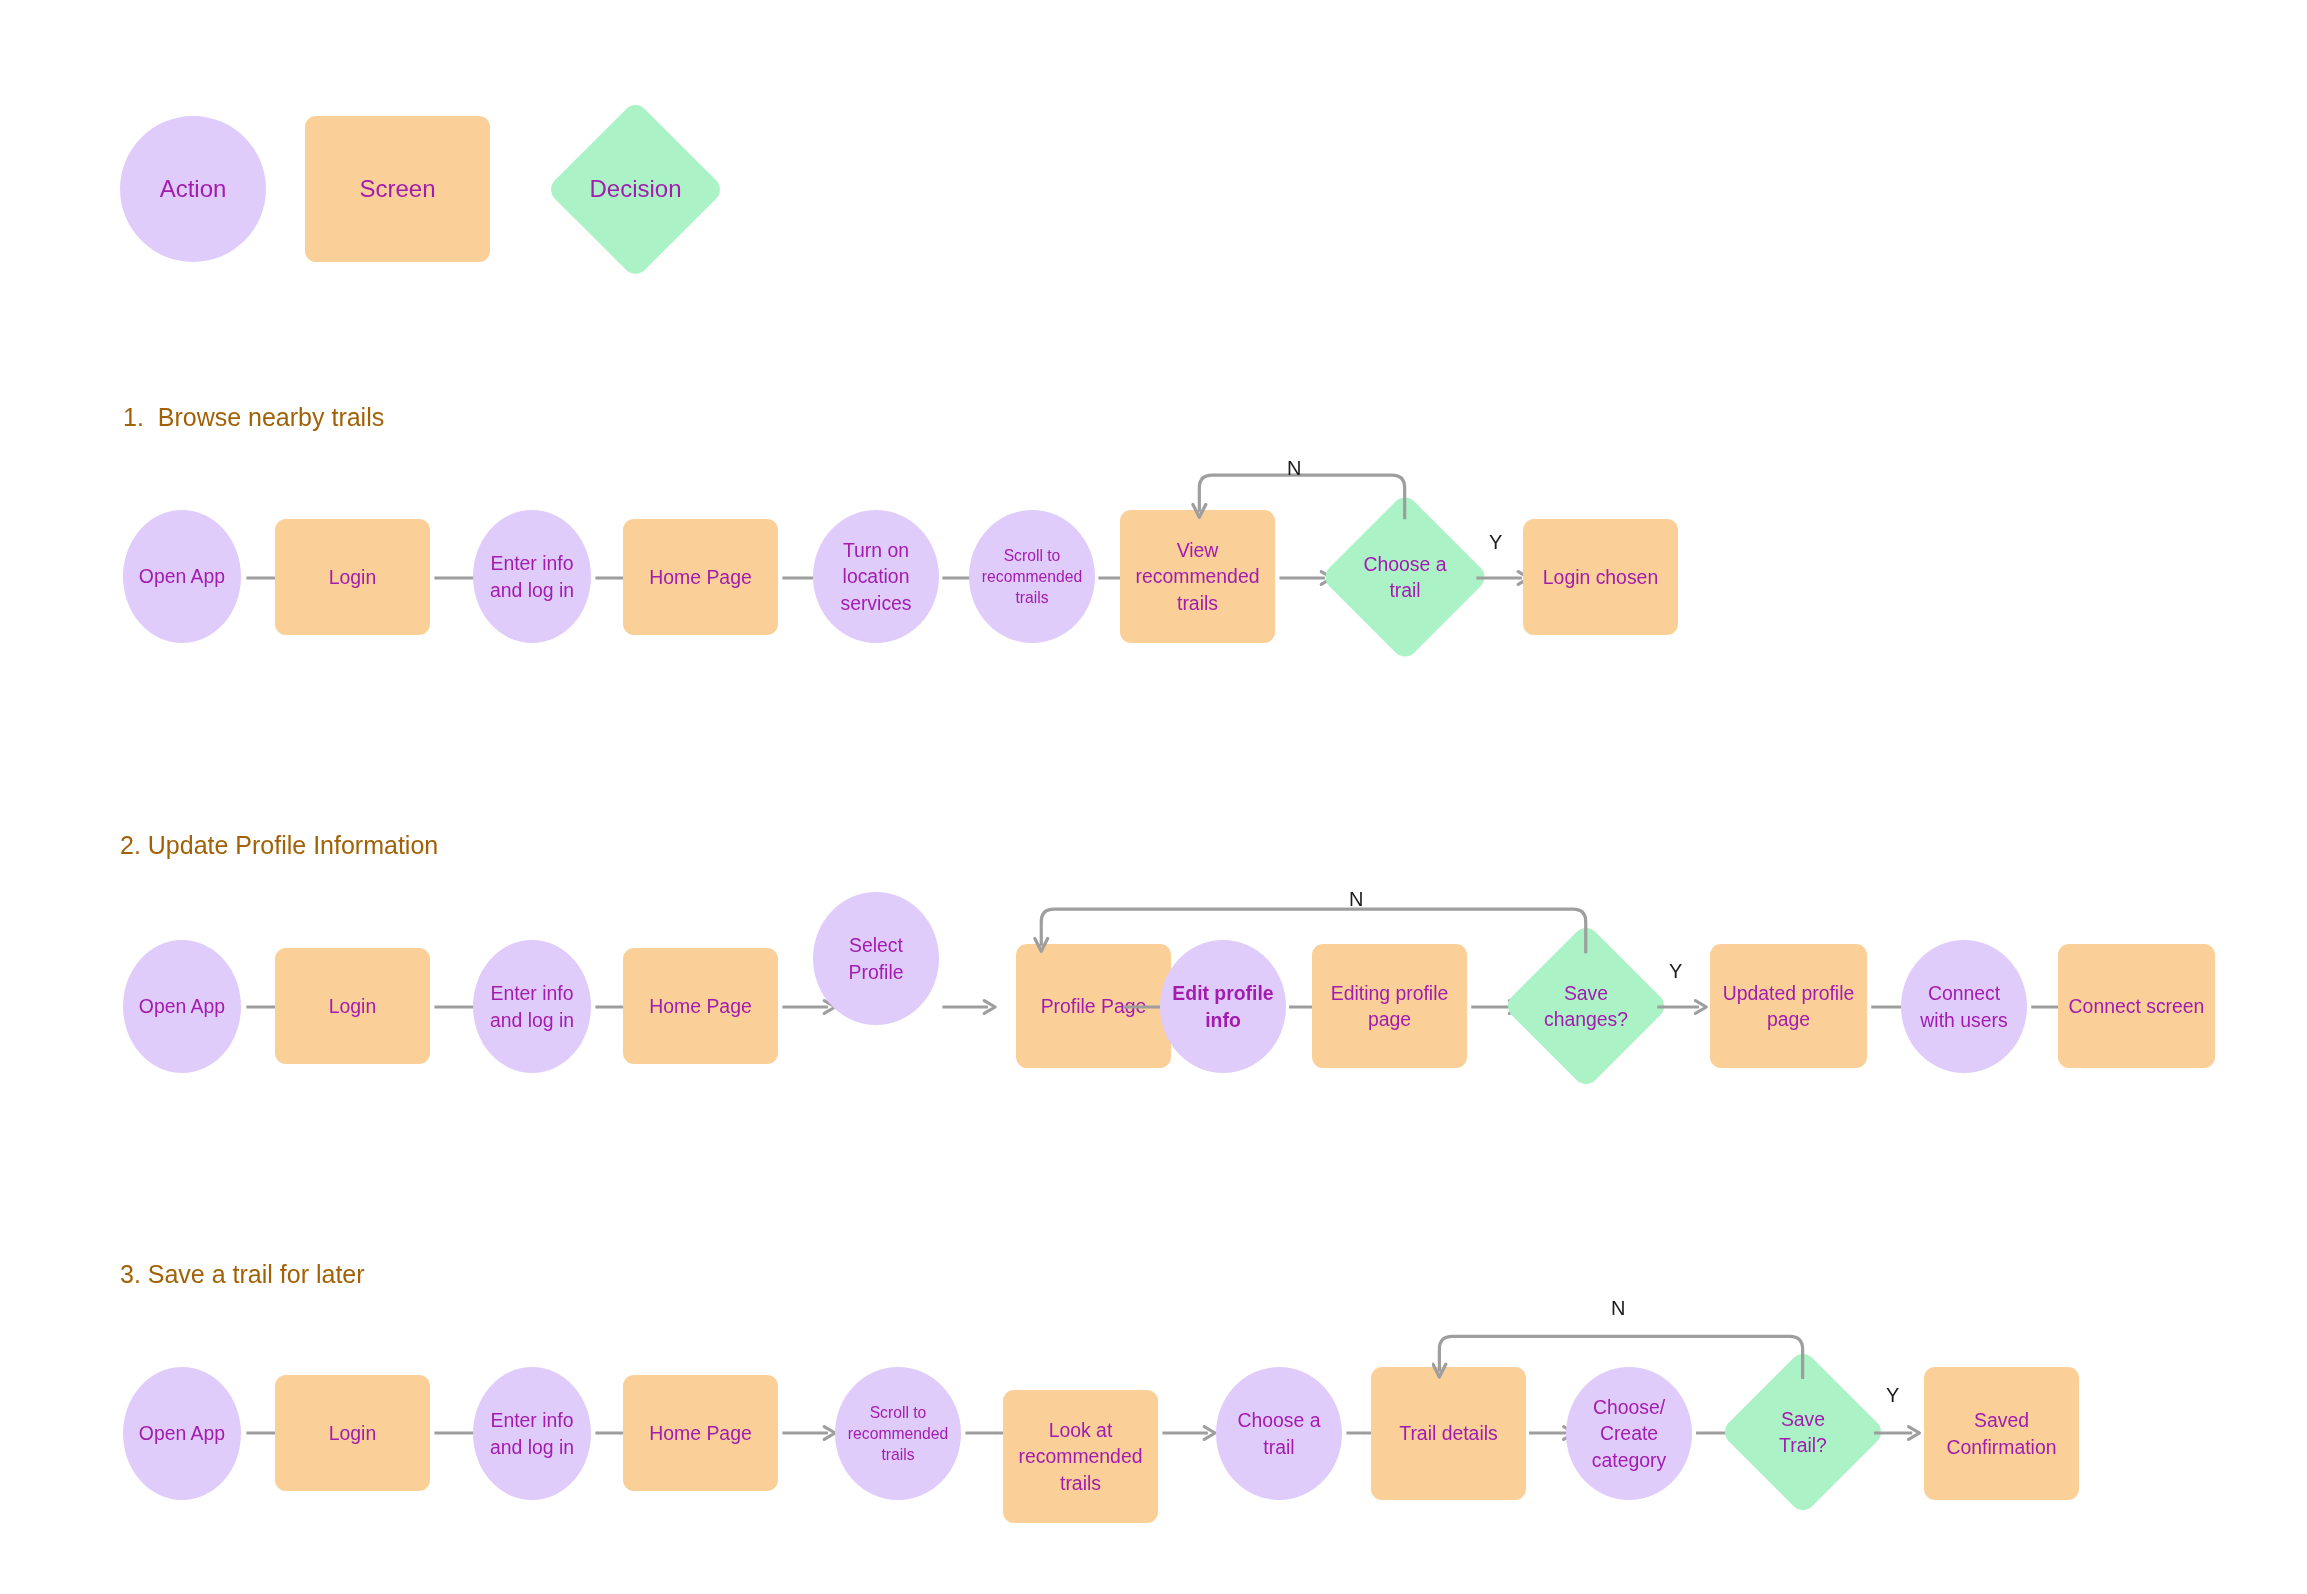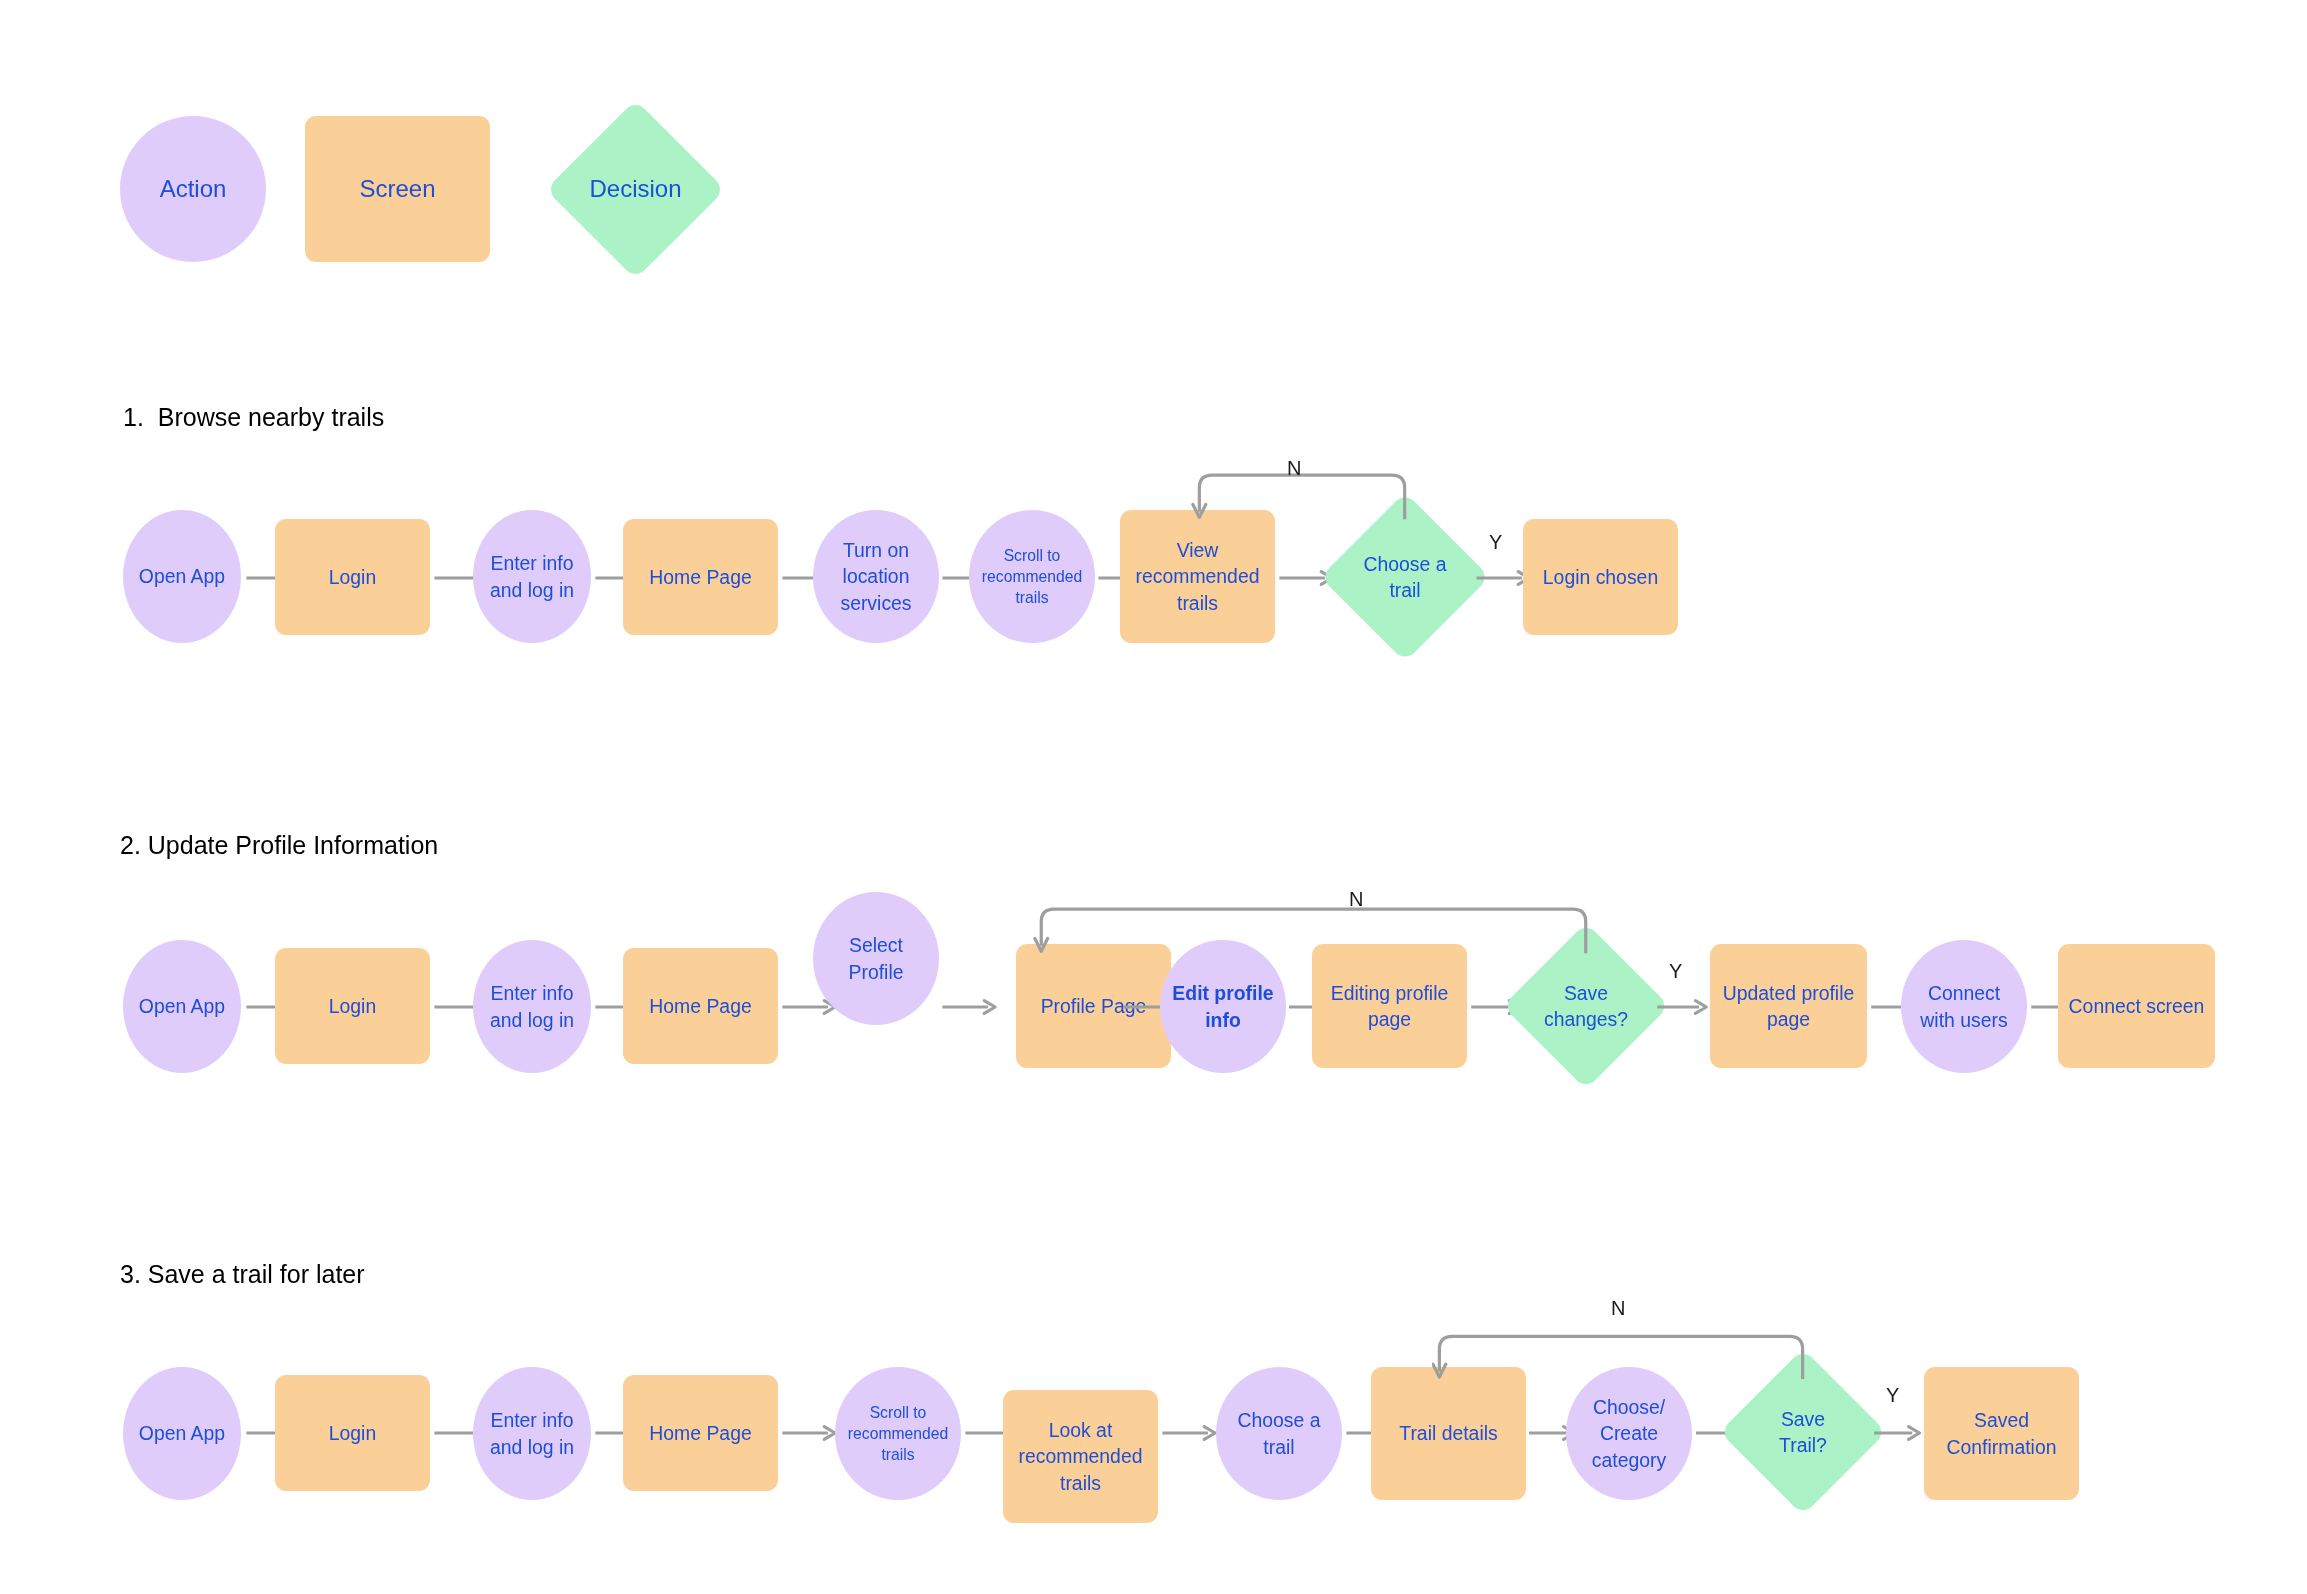--- a/index.html
+++ b/index.html
@@ -23,21 +23,21 @@
 
   
   .node {
     position: absolute;
     display: flex;
     align-items: center;
     justify-content: center;
     text-align: center;
     box-sizing: border-box;
     line-height: 1.35;
-    color: #1d4ed8;
+    color: #a21caf;
   }
   .node .lbl {
     display: block;
     white-space: pre-line;
     padding: 0 5.5px;
   }
 
   .shape-action {
     background: #e0ccfb;
     border-radius: 50%;
@@ -63,21 +63,21 @@
 
   
   .legend-label {
     font-size: 24px;
   }
 
   
   .section-title {
     position: absolute;
     font-size: 25px;
-    color: #000000;
+    color: #a16207;
     white-space: pre;
   }
 
   
   .arrow {
     position: absolute;
     height: 20px;
     display: block;
   }
   .loop {

